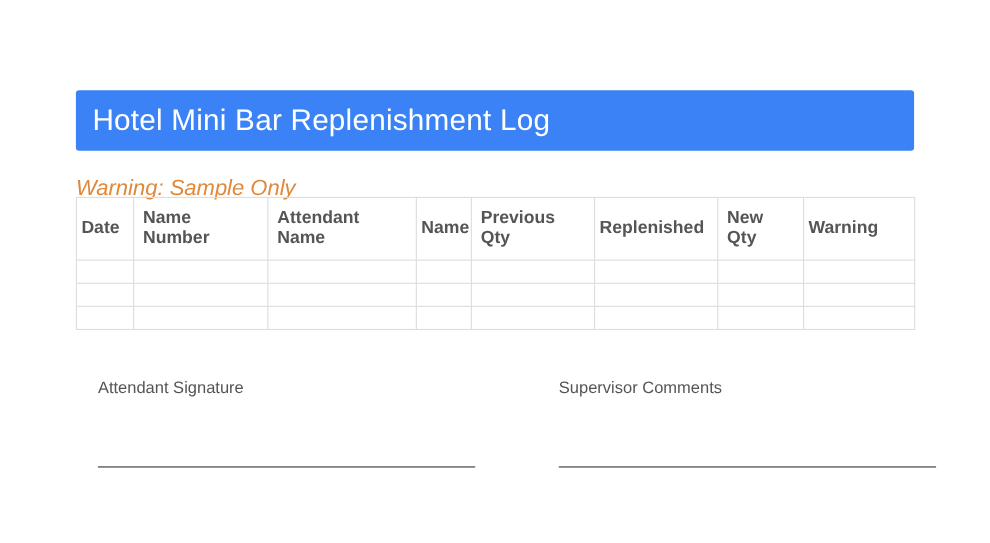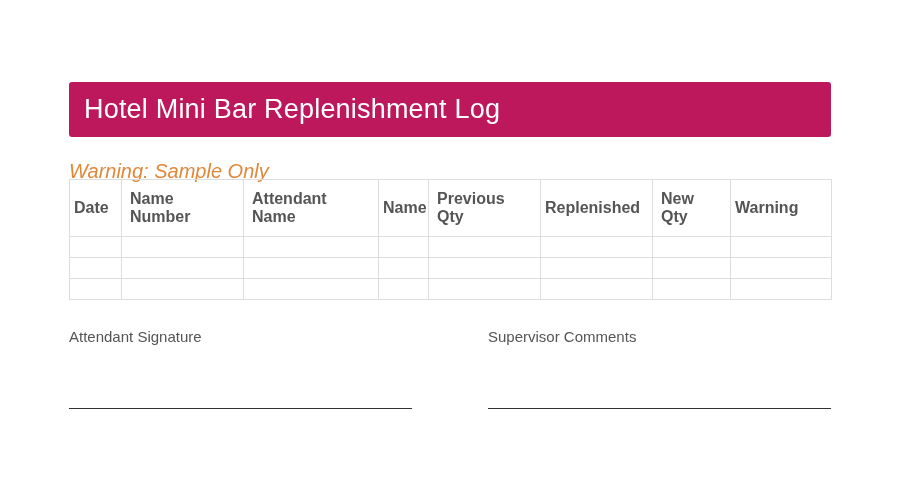--- a/index.html
+++ b/index.html
@@ -1,20 +1,20 @@
 <!DOCTYPE html>
 <html><head>
   <meta charset="utf-8">
   <style>
     * { box-sizing: border-box; margin: 0; padding: 0; }
     html, body { width: 900px; height: 494px; background: #ffffff; overflow: hidden; }
     body { font-family: "Liberation Sans", sans-serif; color: #555555; position: relative; }
     .banner {
       position: absolute; left: 69px; top: 82px; width: 762px; height: 55px;
-      background: #be185d; border-radius: 3px;
+      background: #3b82f6; border-radius: 3px;
       display: flex; align-items: center; padding-left: 15px;
     }
     .banner h1 {
       font-family: "Liberation Sans", sans-serif; font-weight: normal;
       font-size: 27px; color: #ffffff; letter-spacing: 0.2px;
     }
     .warning {
       position: absolute; left: 69px; top: 160px;
       font-size: 20px; font-style: italic; color: #e0883a;
     }
@@ -23,21 +23,21 @@
       border-collapse: collapse; table-layout: fixed;
     }
     table.log th, table.log td { border: 1px solid #dddddd; }
     table.log th {
       height: 57px; font-size: 16px; font-weight: bold; color: #555555;
       text-align: left; padding: 0 8px; line-height: 18px; vertical-align: middle;
     }
     table.log th.center { text-align: left; padding: 0 4px; }
     table.log td { height: 21px; }
     .sig {
-      position: absolute; top: 328px; width: 343px;
+      position: absolute; top: 344px; width: 343px; margin-left: 20px;
     }
     .sig .label { font-size: 15px; color: #555555; }
     .sig .line {
       position: absolute; top: 80px; left: 0; width: 343px; height: 0;
       border-top: 1px solid #333333;
     }
   </style>
 </head>
 <body>
 

